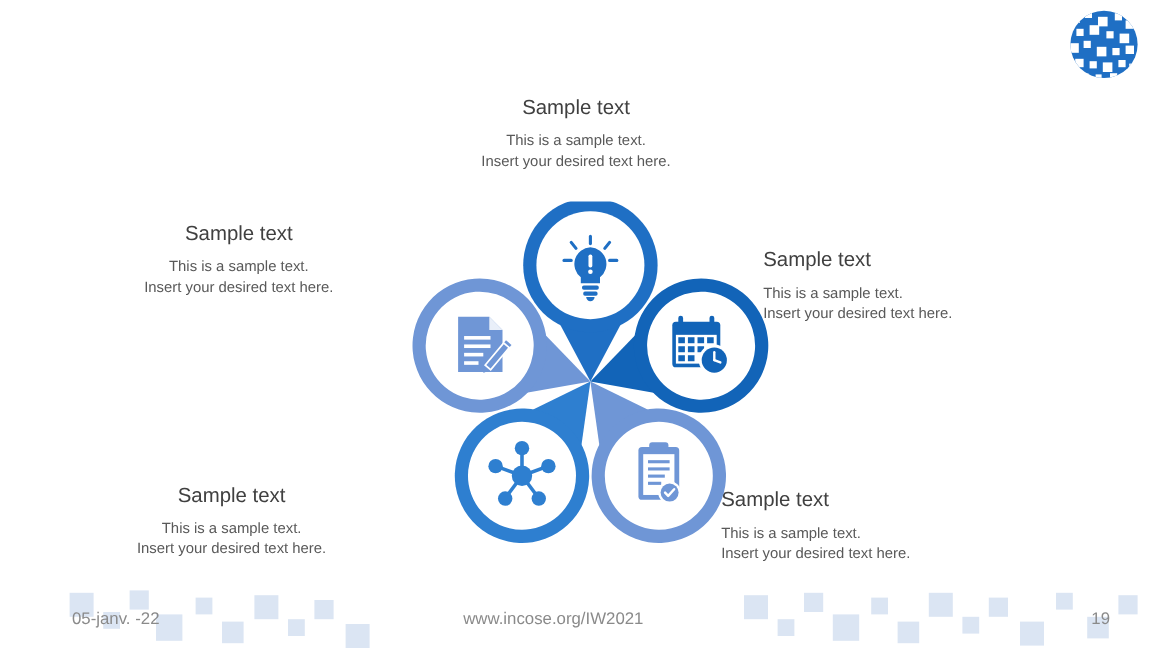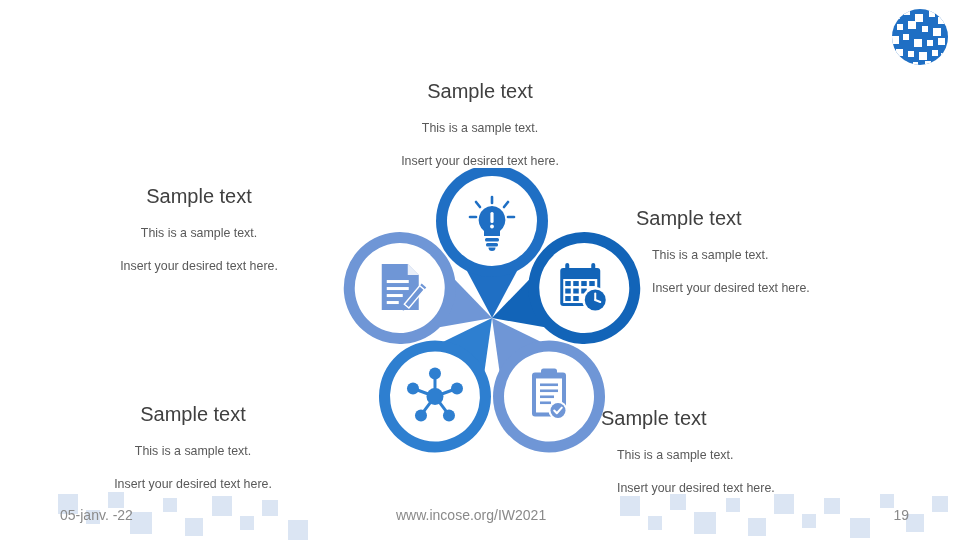--- a/index.html
+++ b/index.html
@@ -27,32 +27,32 @@
     position: absolute;
     top: 6px;
     right: 10px;
     width: 62px;
     height: 62px;
   }
 
   
   .txt-block { position: absolute; }
   .txt-title {
-    font-size: 20px;
+    font-size: 17px;
     color: #404040;
     font-weight: normal;
     line-height: 1.25;
     margin: 0 0 9px 0;
     white-space: nowrap;
   }
   .txt-body {
     font-size: 12.4px;
     color: #595959;
     line-height: 1.33;
-    margin: 16px;
+    margin: 0;
     white-space: nowrap;
   }
   .ta-center { text-align: center; }
   .ta-left   { text-align: left; }
 
   
   #blk-top    { left: 330px; top: 79px;  width: 300px; }
   #blk-left   { left: 68px;  top: 184px; width: 262px; }
   #blk-right  { left: 636px; top: 206px; width: 300px; }
   #blk-bleft  { left: 56px;  top: 402px; width: 274px; }
@@ -78,22 +78,22 @@
     overflow: hidden;
   }
   .footer-text {
     position: absolute;
     bottom: 17px;
     font-size: 14px;
     color: #8a8a8a;
     white-space: nowrap;
   }
   #footer-date { left: 60px; }
-  #footer-url  { left: 396px; }
-  #footer-page { right: 52px; }
+  #footer-url  { left: 386px; }
+  #footer-page { right: 36px; }
 </style>
 </head>
 <body>
 
 <div class="slide">
 
   <div class="logo">
     <svg width="62" height="62" viewBox="0 0 62 62" xmlns="http://www.w3.org/2000/svg">
       <defs>
         <clipPath id="globeClip">

